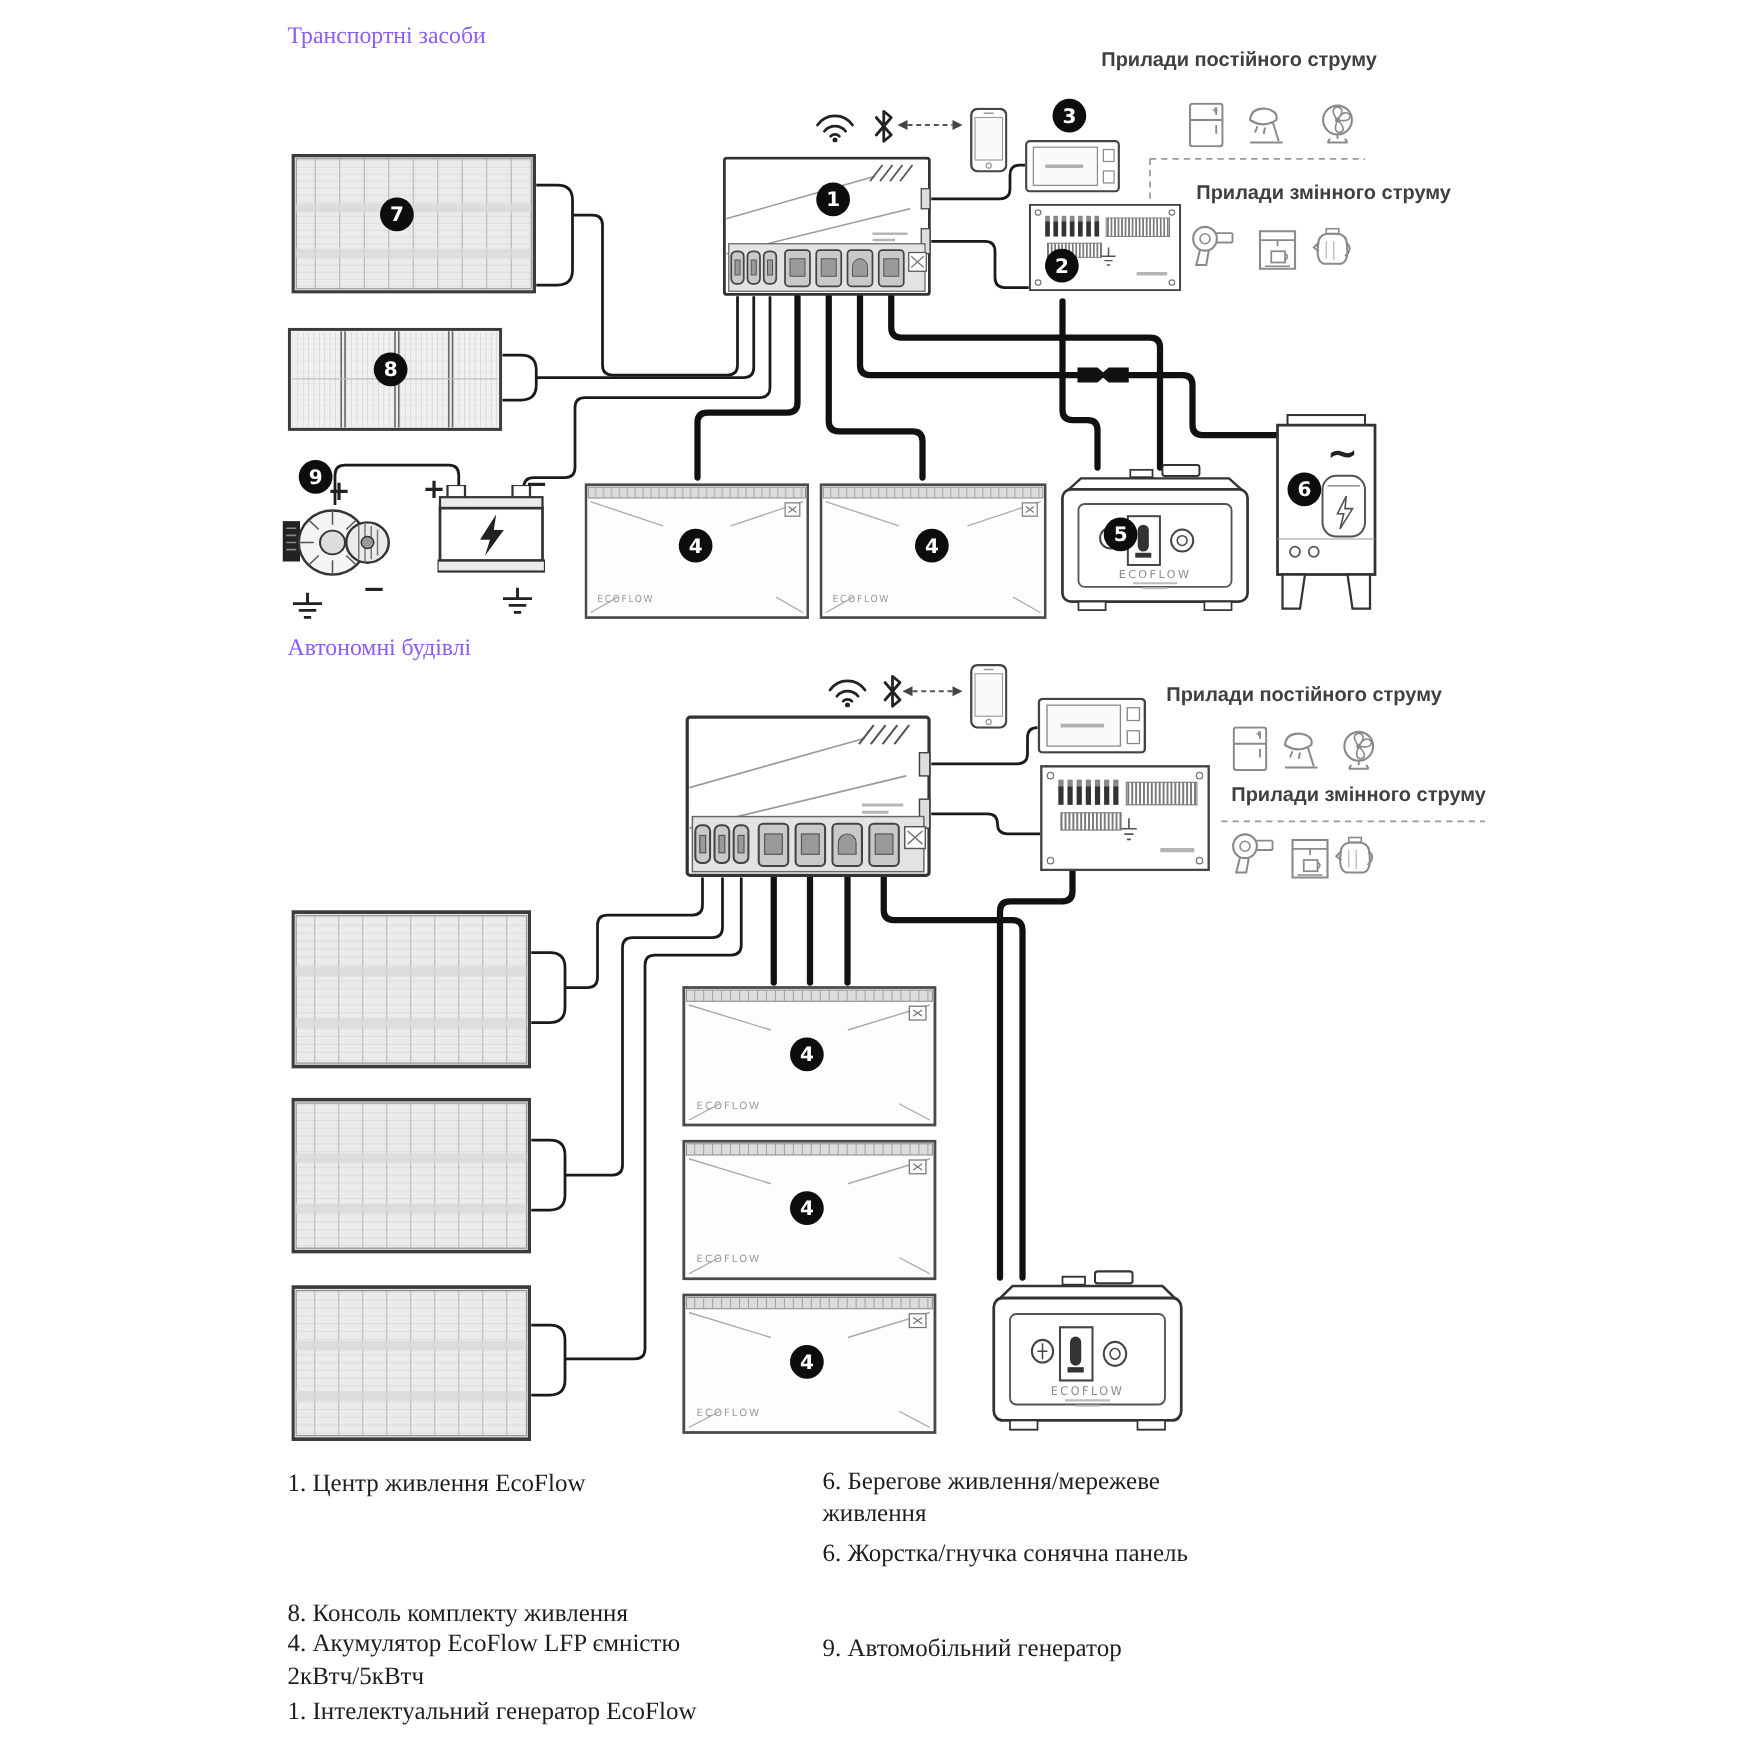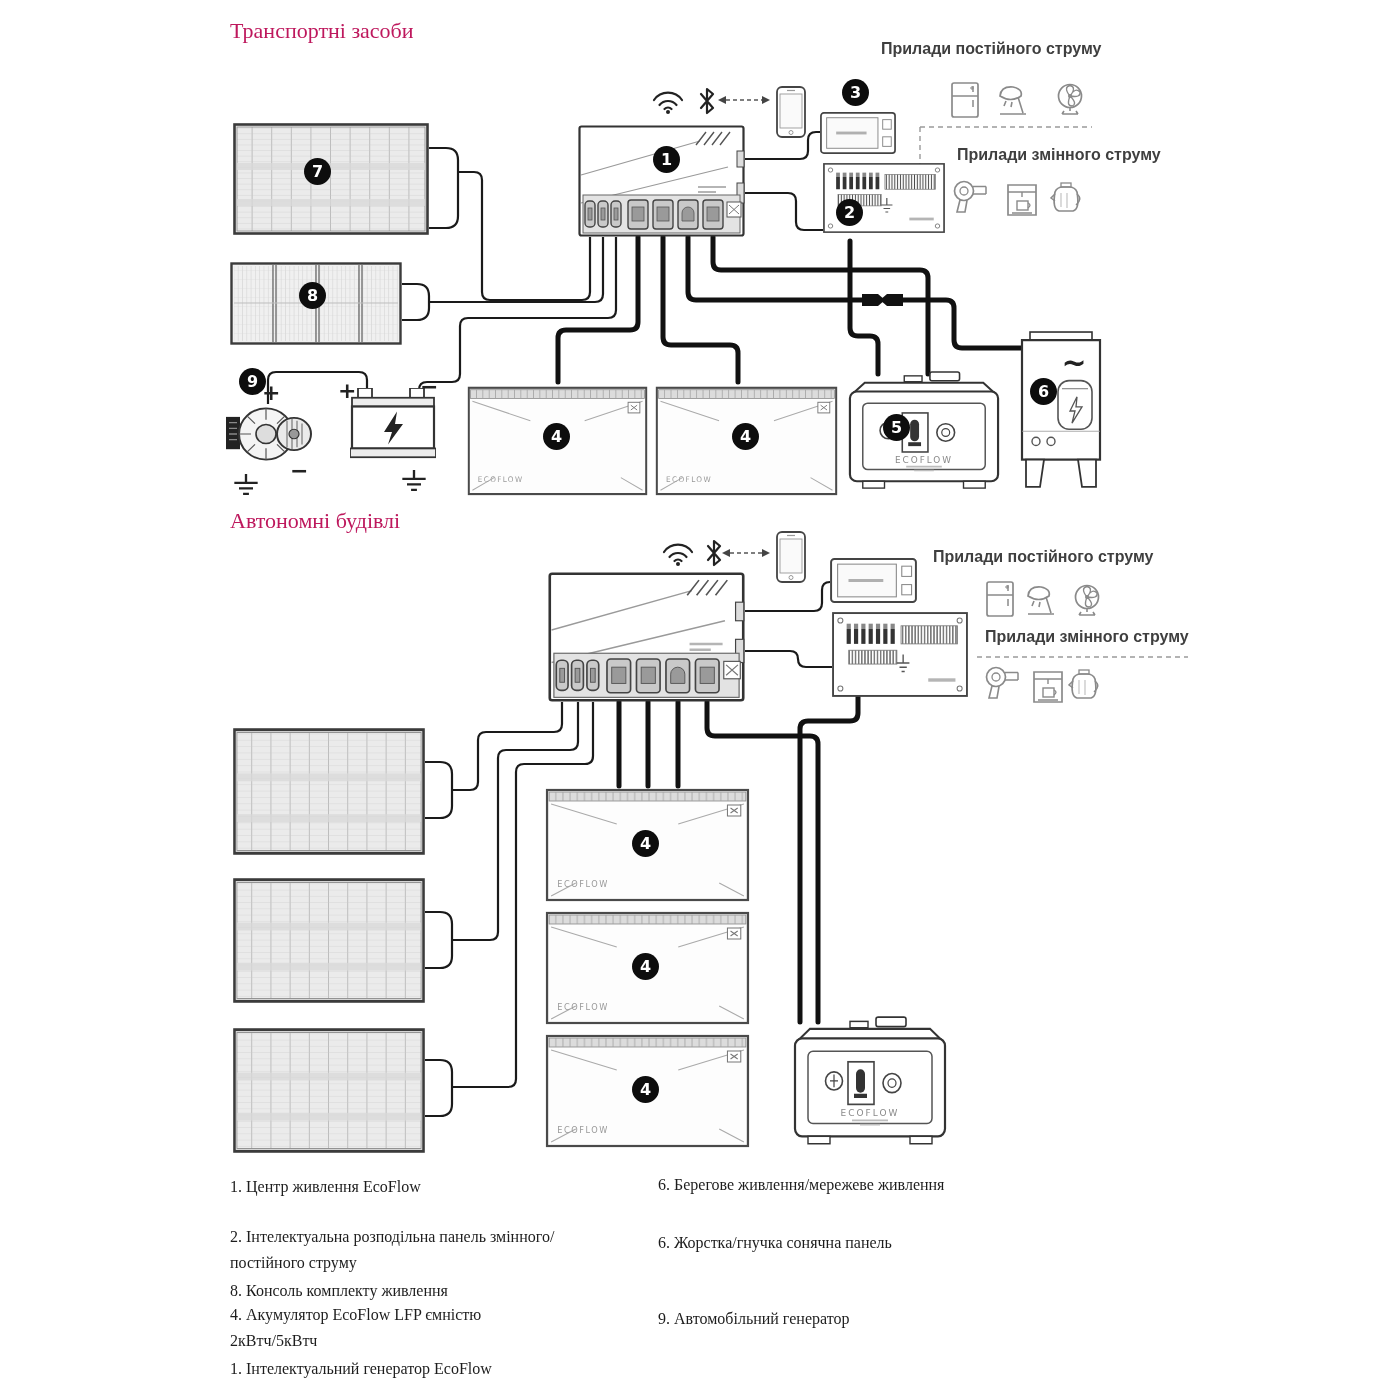--- a/index.html
+++ b/index.html
@@ -1,24 +1,24 @@
 <!DOCTYPE html>
 <html><head>
 <meta charset="utf-8">
 <style>
   html,body{margin:0;padding:0;background:#fff;}
   .canvas{position:relative;width:1400px;height:1400px;background:#ffffff;overflow:hidden;
           font-family:"Liberation Serif",serif;color:#1b1b1b;}
   svg.diagram{position:absolute;left:0;top:0;}
-  .sec-title{position:absolute;font-family:"Liberation Serif",serif;font-size:22px;color:#be185d;white-space:nowrap;}
+  .sec-title{position:absolute;font-family:"Liberation Serif",serif;font-size:19px;color:#8b5cf6;white-space:nowrap;}
   .grp-label{position:absolute;font-family:"Liberation Sans",sans-serif;font-size:16px;font-weight:600;color:#3f3f3f;white-space:nowrap;}
   .badge{position:absolute;width:27px;height:27px;border-radius:50%;background:#0d0d0d;color:#ffffff;
          display:flex;align-items:center;justify-content:center;
          font-family:"DejaVu Sans",sans-serif;font-weight:700;font-size:16px;line-height:1;}
-  .lg-item{position:absolute;font-family:"Liberation Serif",serif;font-size:16px;line-height:26px;color:#1d1d1d;}
+  .lg-item{position:absolute;font-family:"Liberation Serif",serif;font-size:20px;line-height:26px;color:#1d1d1d;}
   .lg-l1{left:230px;top:1174px;max-width:400px;}
   .lg-l2{left:230px;top:1224px;max-width:360px;}
   .lg-l3{left:230px;top:1278px;max-width:400px;}
   .lg-l4{left:230px;top:1302px;max-width:330px;}
   .lg-l5{left:230px;top:1356px;max-width:430px;}
   .lg-r1{left:658px;top:1172px;max-width:300px;}
   .lg-r2{left:658px;top:1230px;max-width:400px;}
   .lg-r3{left:658px;top:1281px;max-width:420px;}
   .lg-r4{left:658px;top:1306px;max-width:400px;}
 </style>
@@ -399,21 +399,20 @@
 <div class="badge" style="left:1030px;top:378px;">6</div>
 <div class="badge" style="left:304px;top:158px;">7</div>
 <div class="badge" style="left:299px;top:282px;">8</div>
 <div class="badge" style="left:239px;top:368px;">9</div>
 
 <div class="badge" style="left:632px;top:830px;">4</div>
 <div class="badge" style="left:632px;top:953px;">4</div>
 <div class="badge" style="left:632px;top:1076px;">4</div>
 
 <div class="lg-item lg-l1">1. Центр живлення EcoFlow</div>
-<div class="lg-item lg-l2">2. Інтелектуальна розподільна панель змінного/постійного струму</div>
 <div class="lg-item lg-l3">8. Консоль комплекту живлення</div>
 <div class="lg-item lg-l4">4. Акумулятор EcoFlow LFP ємністю 2кВтч/5кВтч</div>
 <div class="lg-item lg-l5">1. Інтелектуальний генератор EcoFlow</div>
 <div class="lg-item lg-r1">6. Берегове живлення/мережеве живлення</div>
 <div class="lg-item lg-r2">6. Жорстка/гнучка сонячна панель</div>
 <div class="lg-item lg-r4">9. Автомобільний генератор</div>
 
 </div>
 
 </body></html>

